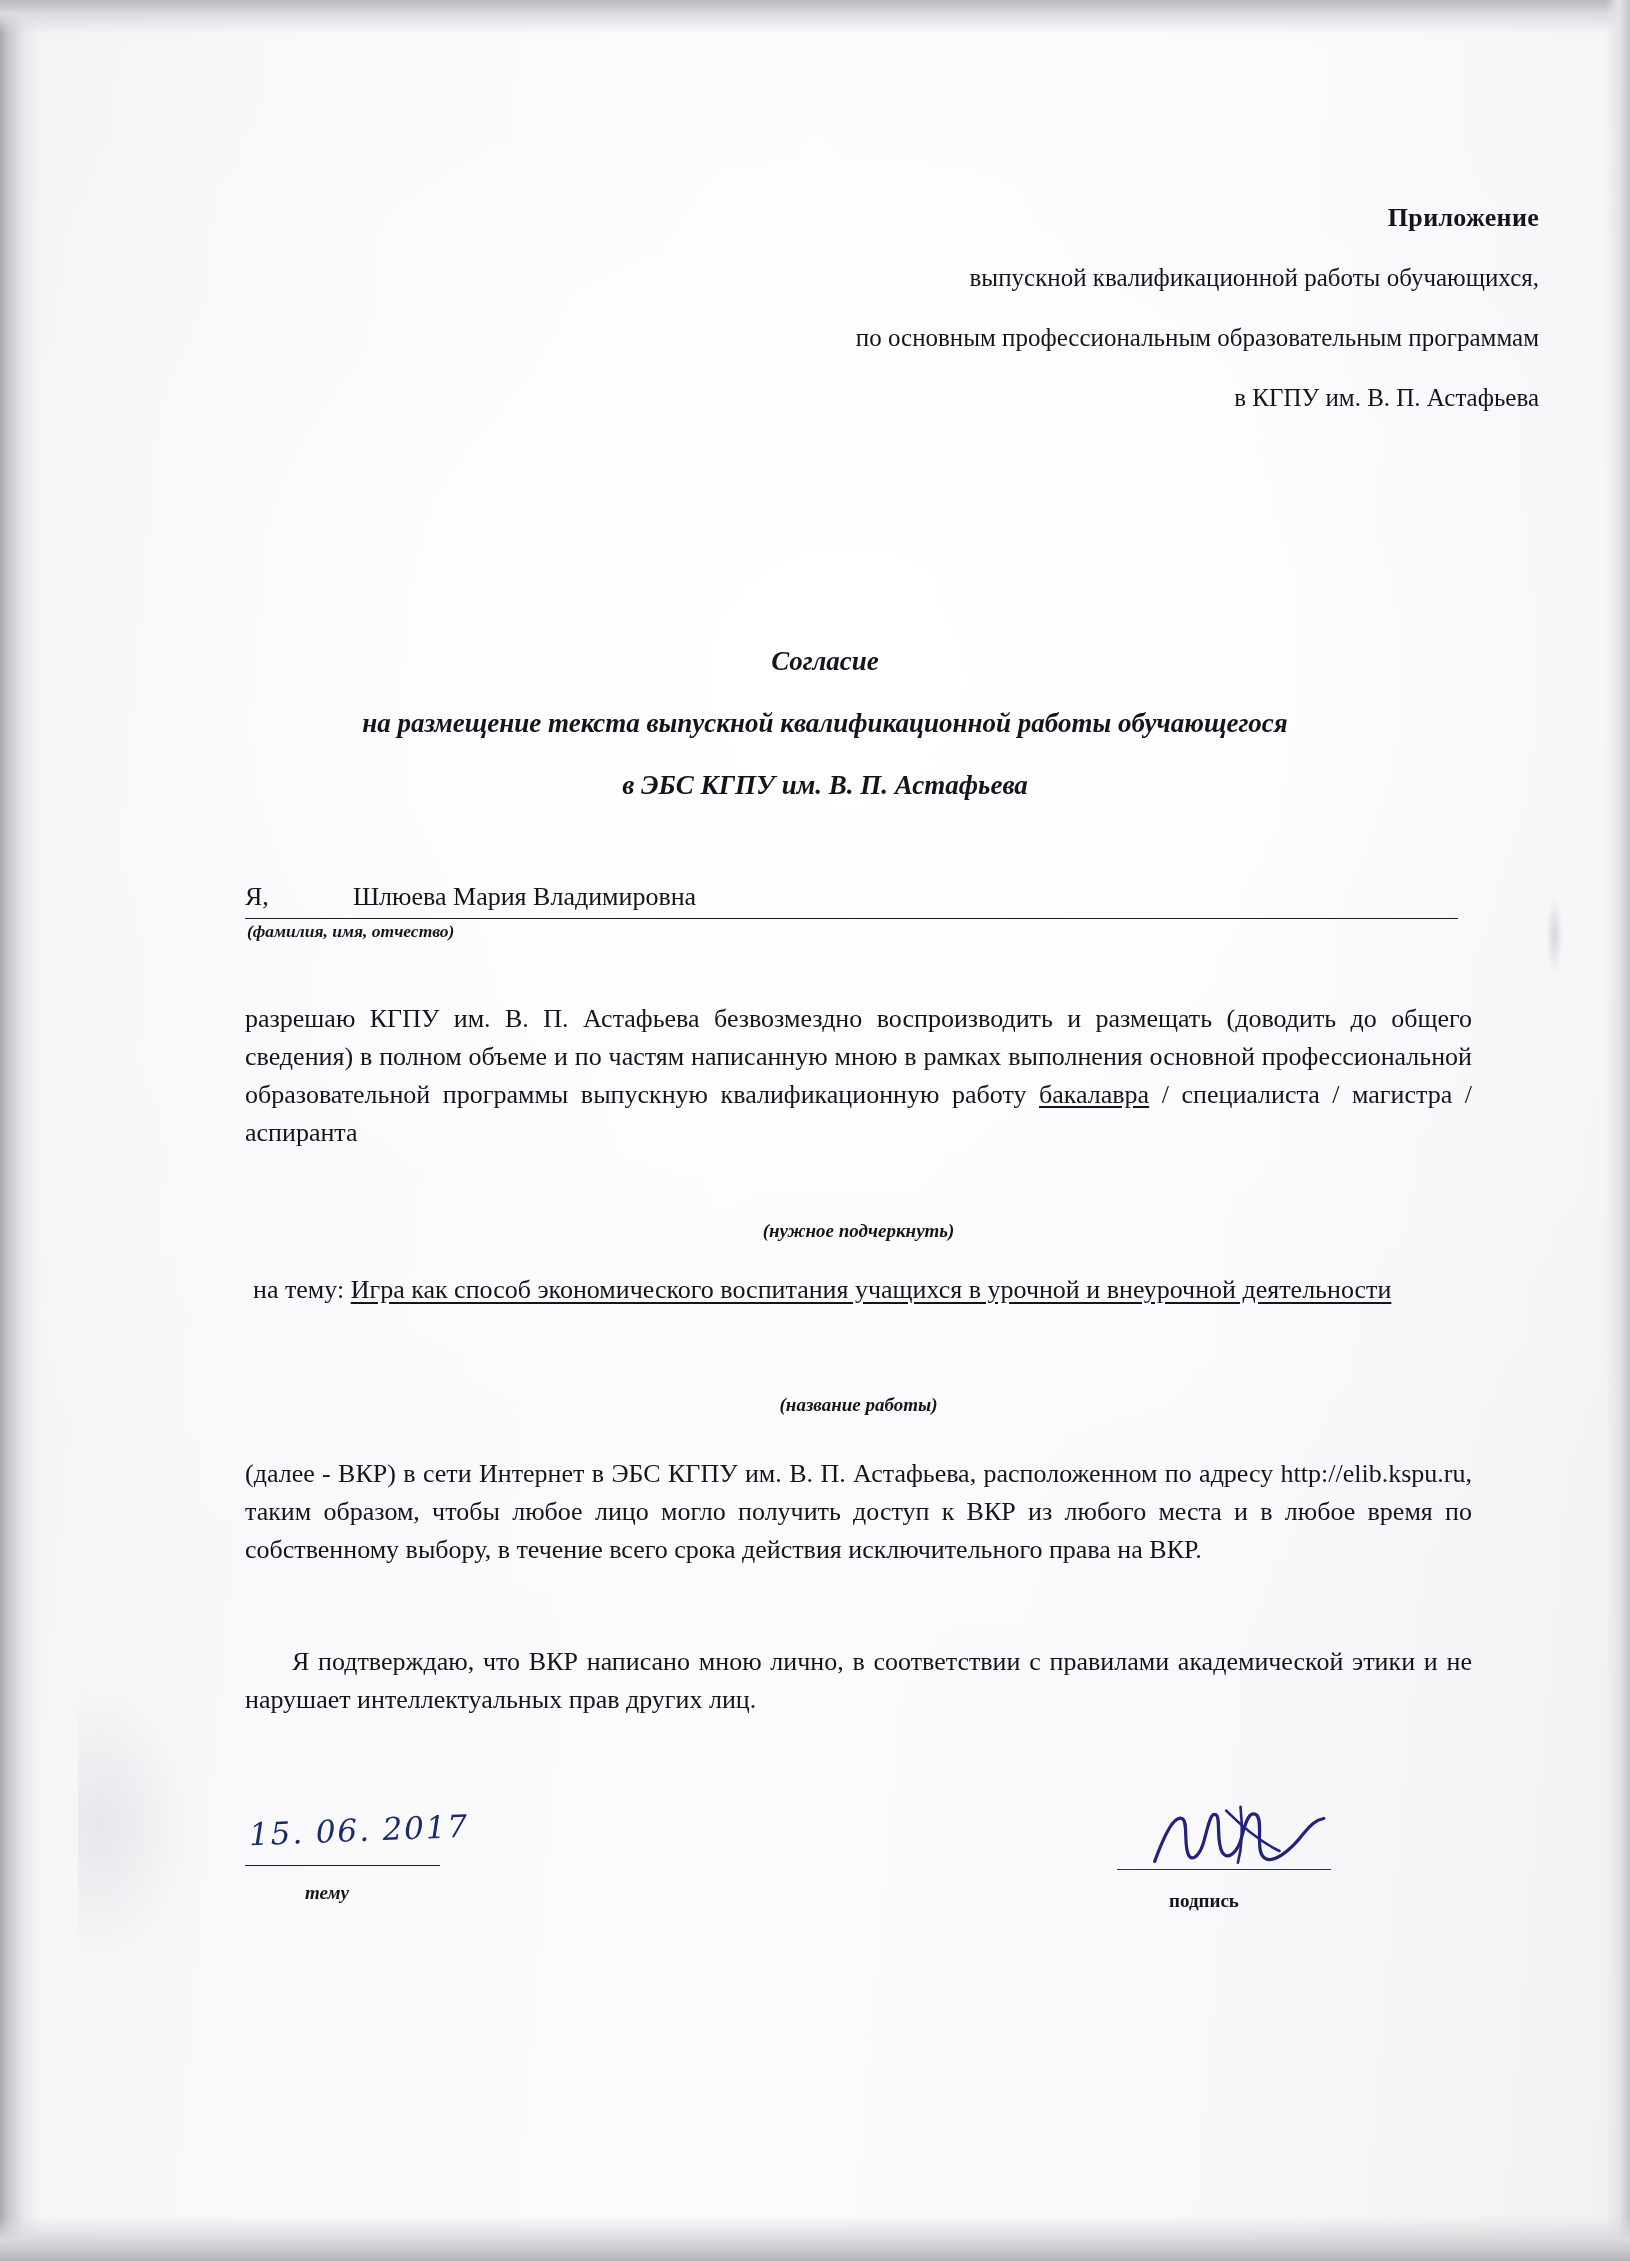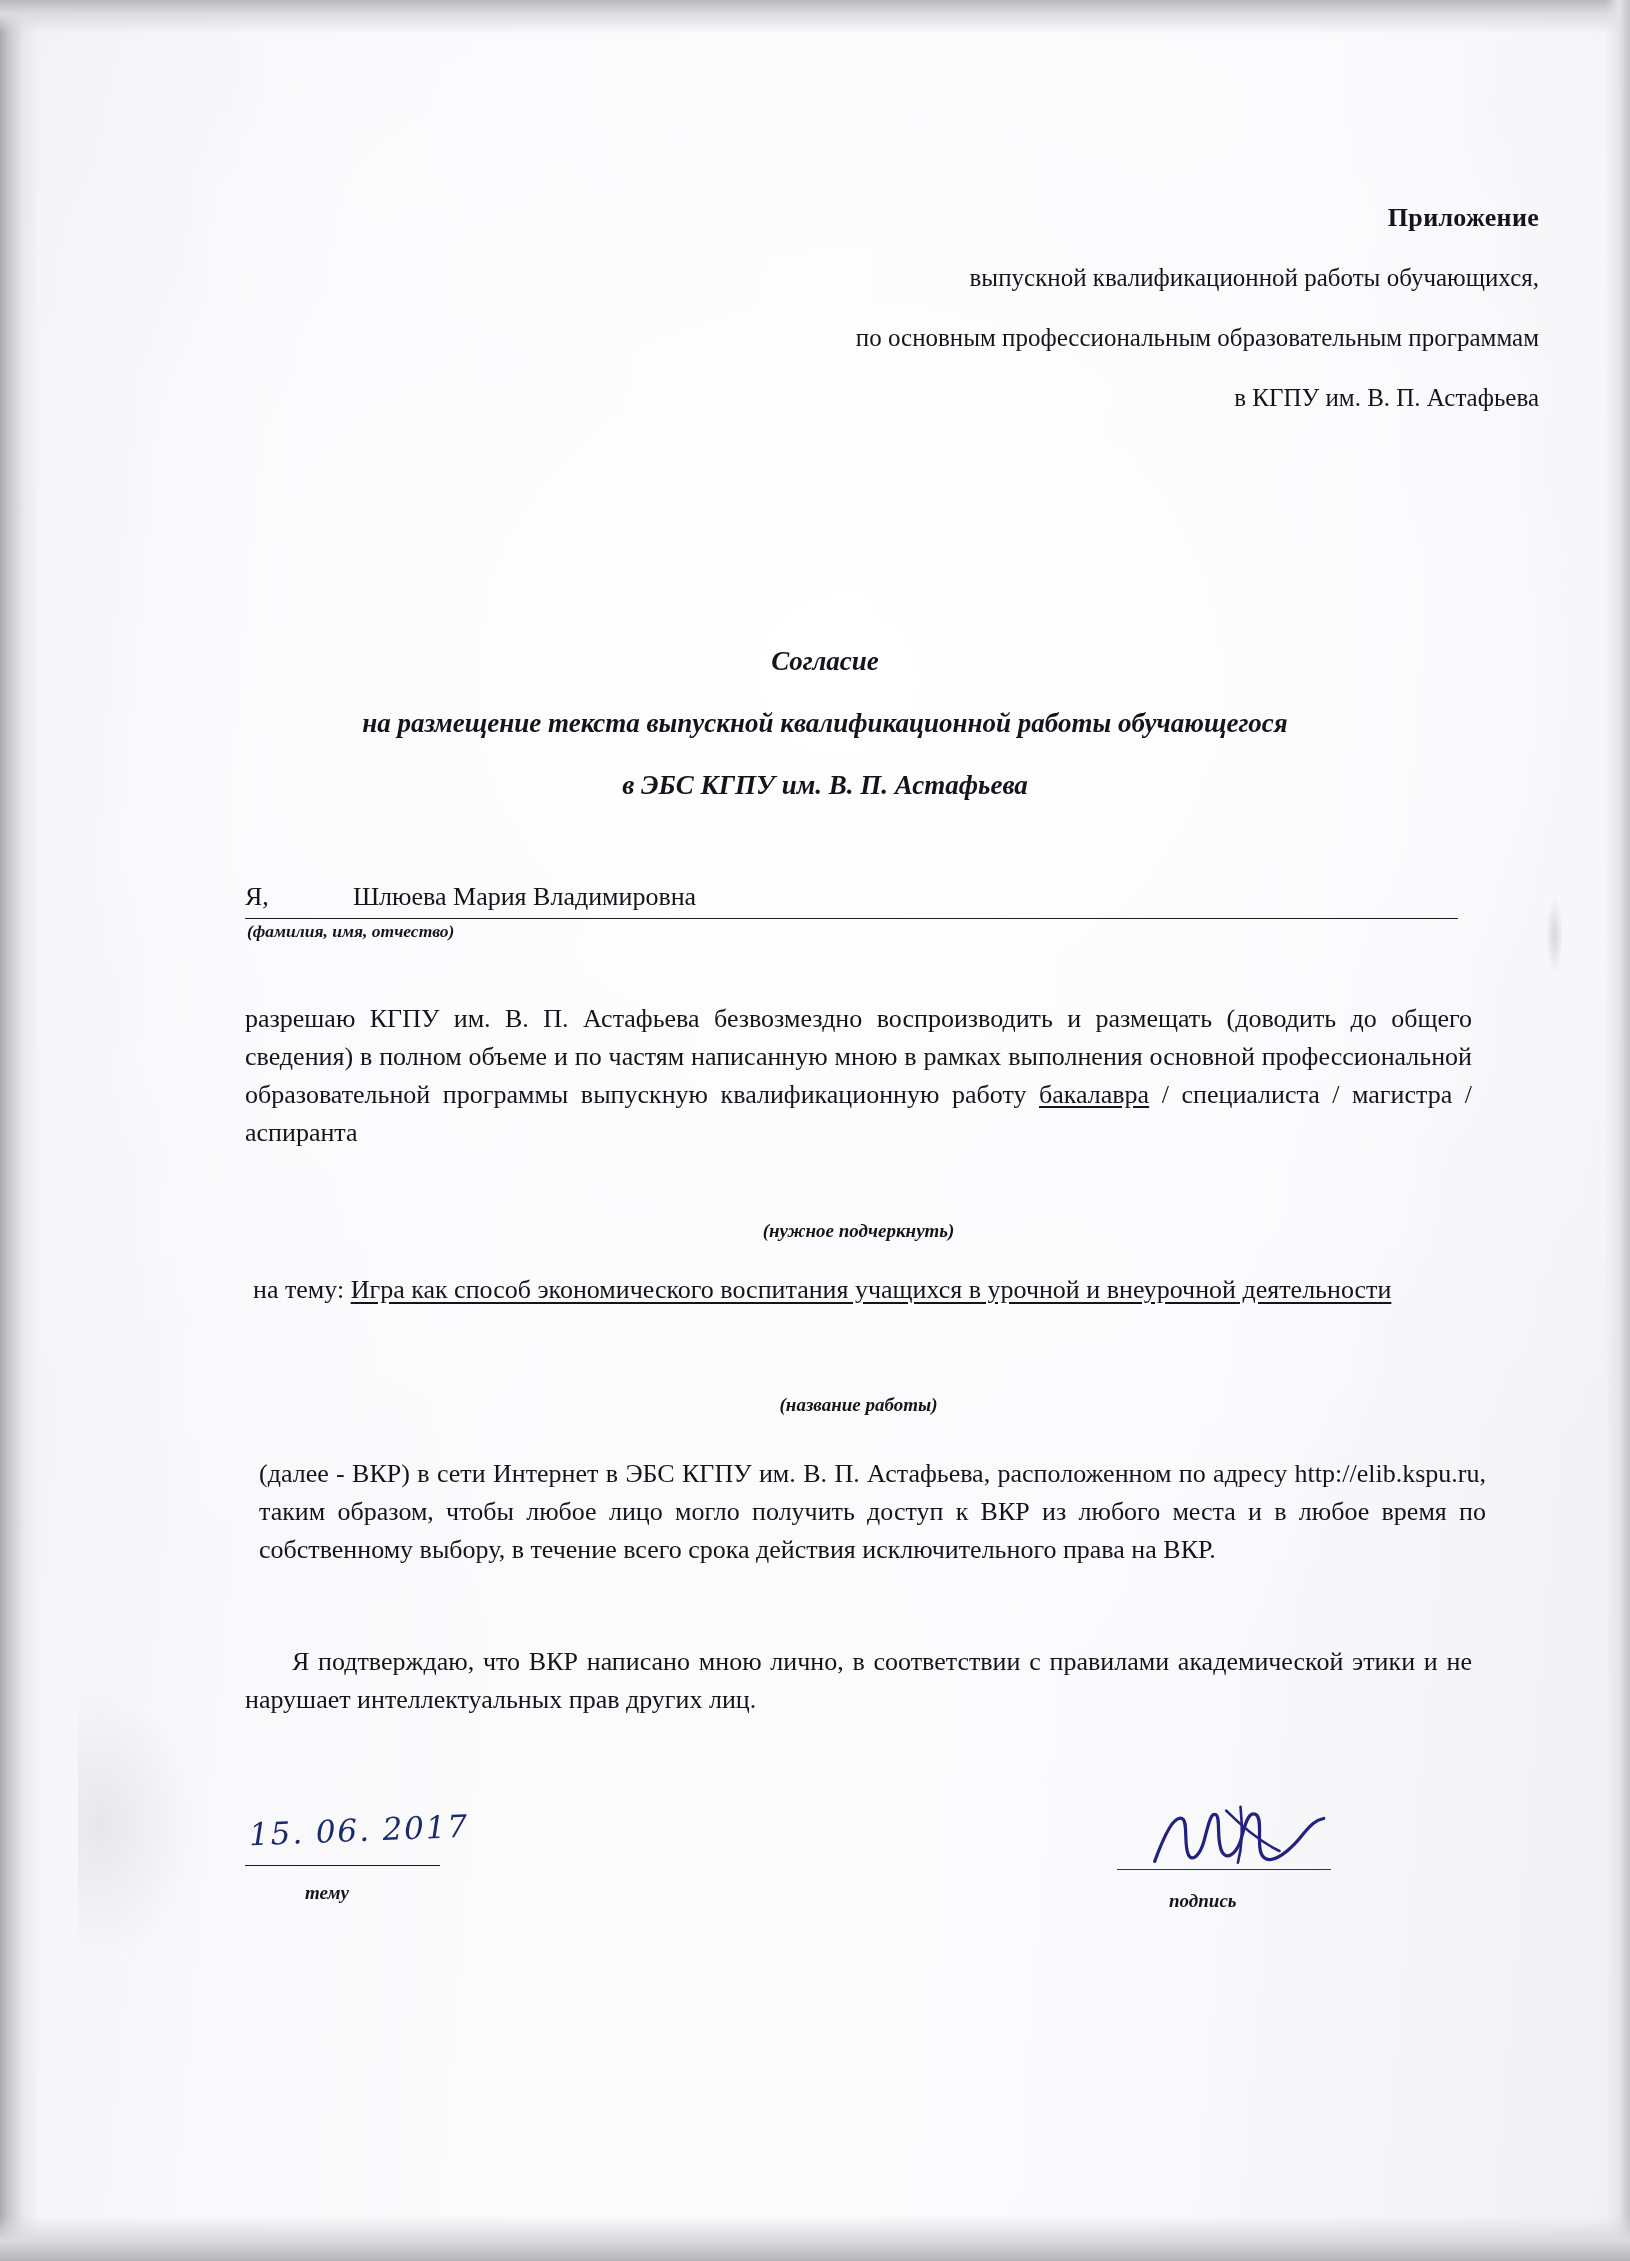--- a/index.html
+++ b/index.html
@@ -178,21 +178,21 @@
     line-height: 40px;
     text-align: justify;
   }
   .topic-block .lbl { }
   .topic-block .topic {
     text-decoration: underline;
     text-underline-offset: 3.9px;
   }
 
   .p2 {
-    left: 259px;
+    left: 245px;
     top: 1455px;
     width: 1227px;
   }
   .p3 {
     left: 245px;
     top: 1643px;
     width: 1227px;
     text-indent: 47px;
   }
 
@@ -235,21 +235,20 @@
     left: 1143px;
     top: 1799px;
     width: 195px;
     height: 78px;
   }
   .caption-sign {
     position: absolute;
     left: 1169px;
     top: 1890px;
     font-size: 19px;
-    font-style: italic;
     font-weight: bold;
   }
 </style>
 </head>
 <body>
 
 <div class="page">
   <div class="paper-tint"></div>
   <div class="edge-left"></div>
   <div class="edge-top"></div>

